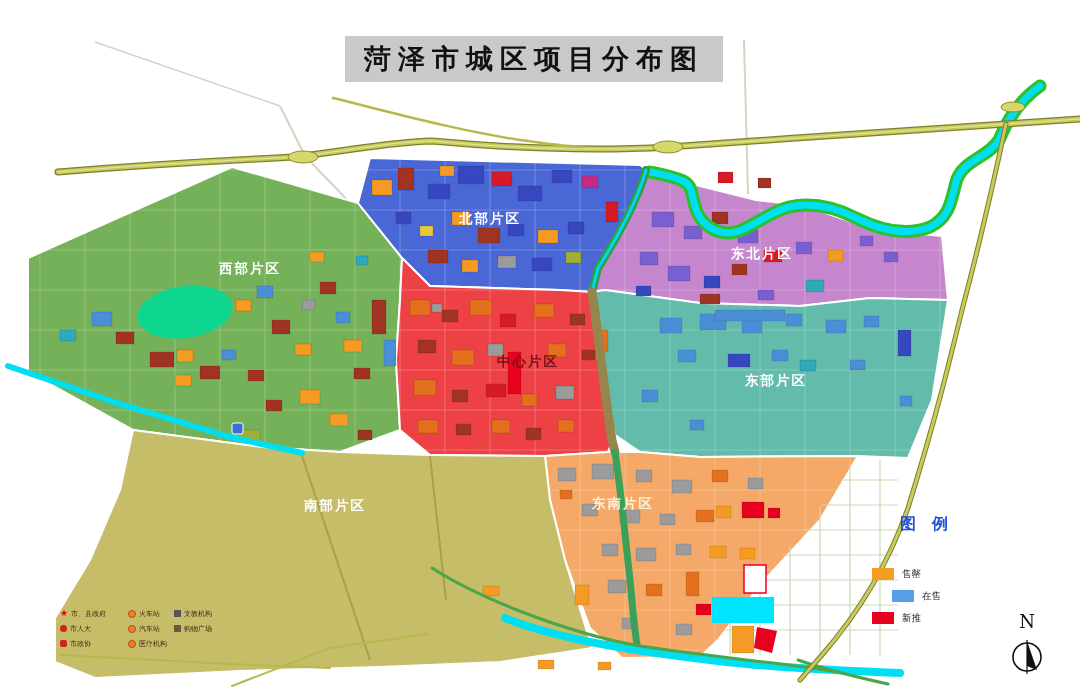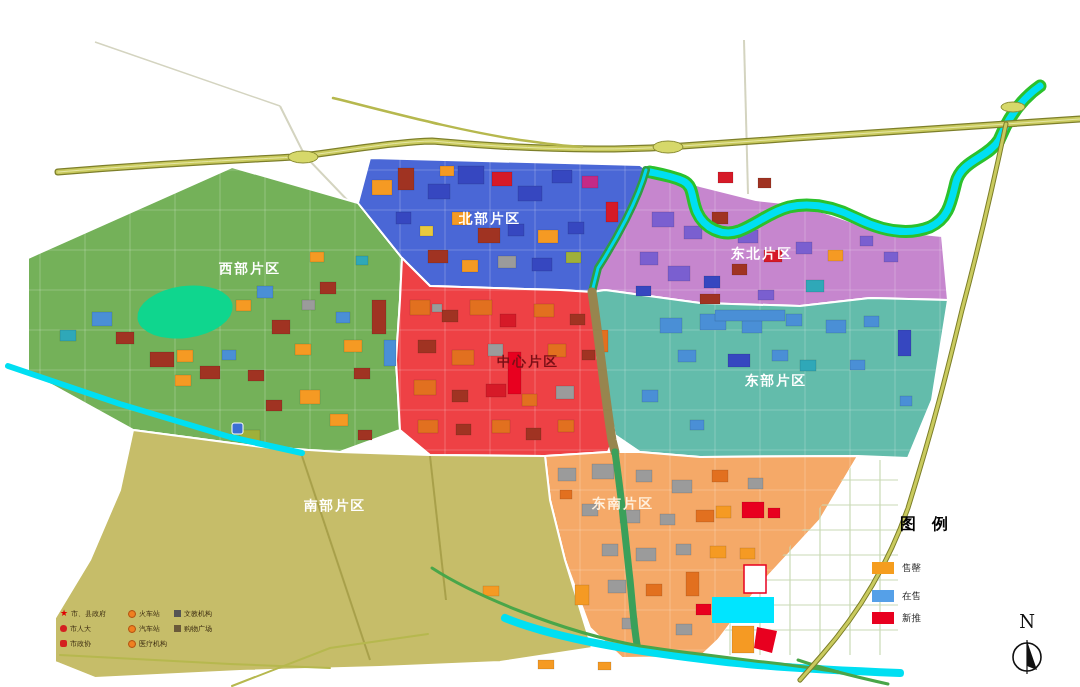--- a/index.html
+++ b/index.html
@@ -323,28 +323,29 @@
           <text x="250" y="273" fill="#ffffff">西部片区</text>
           <text x="490" y="223" fill="#ffffff">北部片区</text>
           <text x="762" y="258" fill="#ffffff">东北片区</text>
           <text x="528" y="366" fill="#7a0f16">中心片区</text>
           <text x="776" y="385" fill="#ffffff">东部片区</text>
           <text x="623" y="508" fill="#fff0dc">东南片区</text>
           <text x="335" y="510" fill="#ffffff">南部片区</text>
         </g>
       </svg></div>
 
+  <div id="title-bar" class="overlay">菏泽市城区项目分布图</div>
 
   <div id="legend-box" class="overlay">
-    <div id="legend-title" style="color: #000000; margin-left: 40px;">图例</div>
-    <div class="legend-row" style="top:48px;">
+    <div id="legend-title" style="color: #1d4ed8; margin-left: 40px;">图例</div>
+    <div class="legend-row" style="top:54px;">
       <span class="legend-swatch" id="sw0" style="background: rgb(245, 157, 30);"></span>
       <span class="legend-label">售罄</span>
     </div>
-    <div class="legend-row" style="top:76px;">
+    <div class="legend-row" style="top:76px;margin-left:20px;">
       <span class="legend-swatch" id="sw1" style="background: rgb(85, 160, 232);"></span>
       <span class="legend-label">在售</span>
     </div>
     <div class="legend-row" style="top:98px;text-align:center;">
       <span class="legend-swatch" id="sw2" style="background: rgb(232, 0, 31);"></span>
       <span class="legend-label">新推</span>
     </div>
   </div>
 
   <div id="mini-legend" class="overlay">

